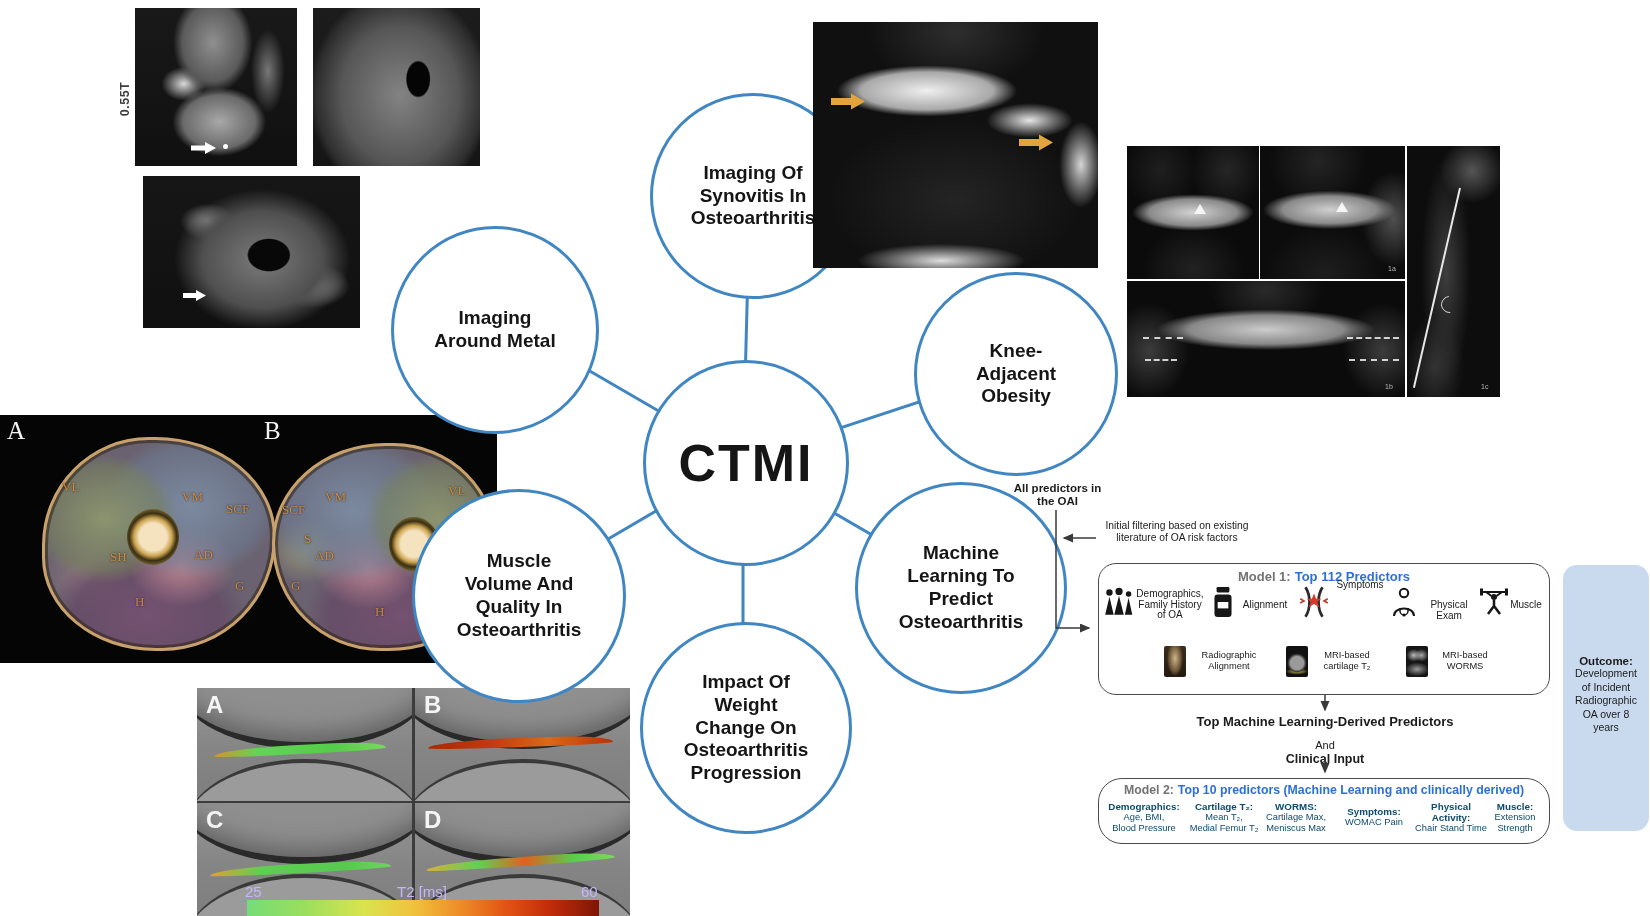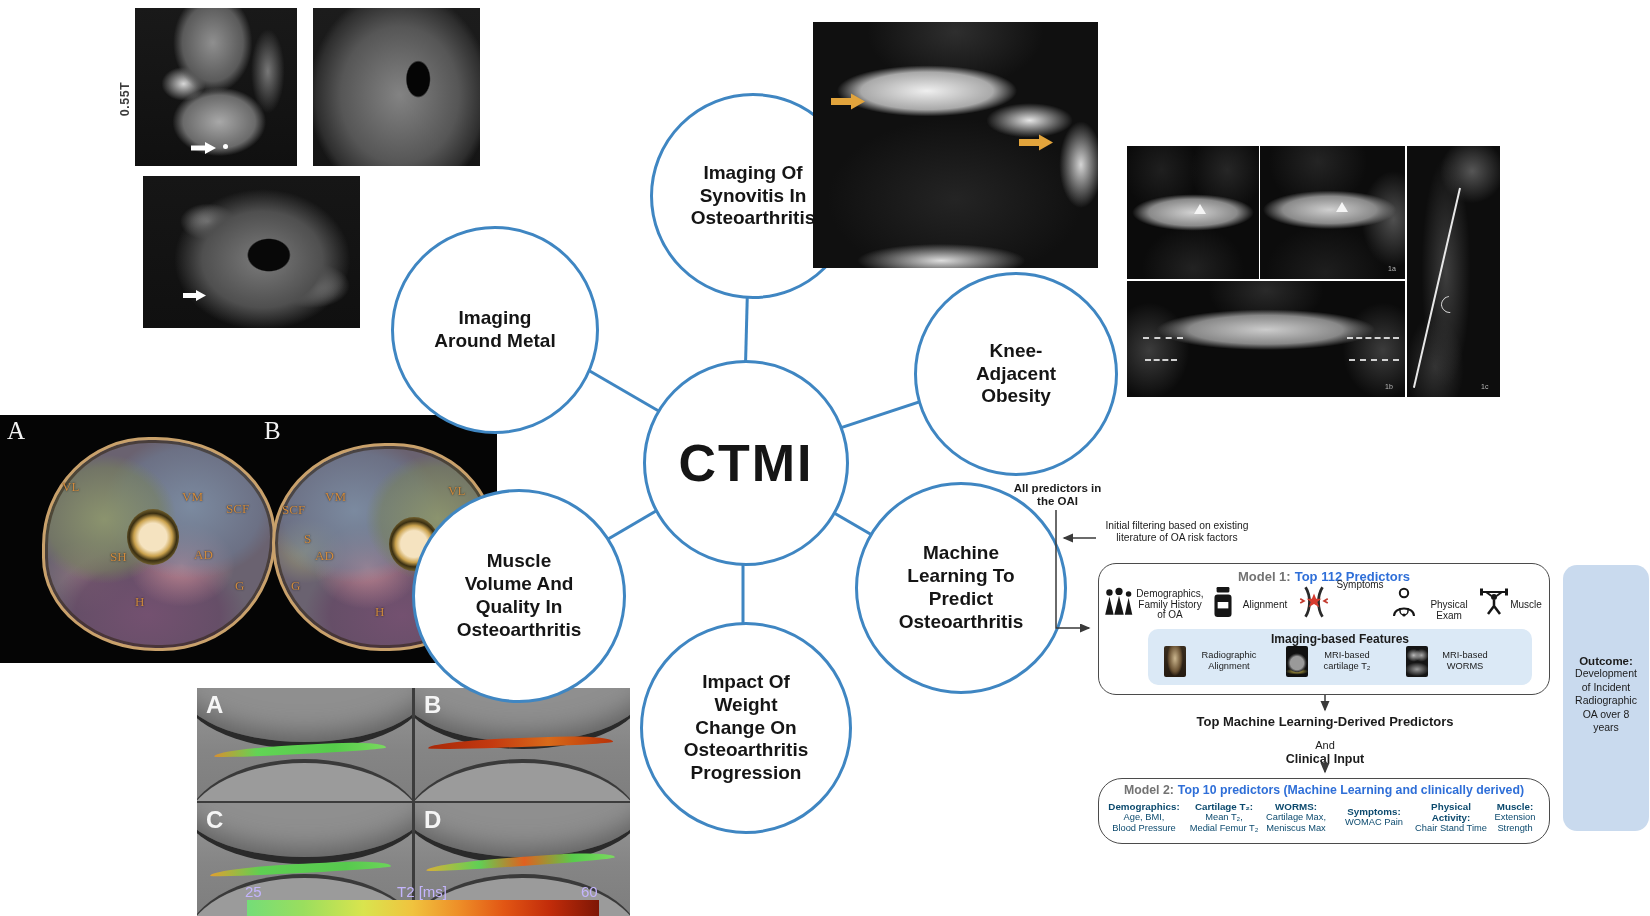--- a/index.html
+++ b/index.html
@@ -326,23 +326,20 @@
   <svg class="pred-icon" style="left:1479px; top:586px;" width="30" height="32" viewBox="0 0 30 30">
     <line x1="2" y1="5" x2="28" y2="5" stroke="#161616" stroke-width="2"></line>
     <rect x="1" y="1.5" width="3" height="7" fill="#161616"></rect>
       <rect x="26" y="1.5" width="3" height="7" fill="#161616"></rect>
     <circle cx="15" cy="10" r="3" fill="#161616"></circle>
     <path d="M7 5 L12.5 9 M23 5 L17.5 9" stroke="#161616" stroke-width="2"></path>
     <path d="M15 13 L15 19 M15 19 L9 27 M15 19 L21 27" stroke="#161616" stroke-width="2.5" fill="none"></path>
   </svg>
   <div class="pred-label" style="left:1506px; top:600px; width:40px;">Muscle</div>
 
-  <div class="subbox" style="left:1148px; top:629px; width:384px; height:56px;">
-    <div style="text-align:center; padding-top:3px; font-weight:700; font-size:12px; color:#1b1b1b;">Imaging-based Features</div>
-  </div>
   <div class="thumb" style="left:1164px; top:646px;
        background:radial-gradient(10px 22px at 50% 40%, #cbb68e, #6a5233 60%, transparent 80%), linear-gradient(#3a2d1e,#241a10);"></div>
   <div class="feat-label" style="left:1190px; top:650px; width:78px;">Radiographic
 Alignment</div>
   <div class="thumb" style="left:1286px; top:646px;
        background:radial-gradient(circle 11px at 50% 55%, #9a9a9a 60%, #3a3a3a 78%, transparent 90%), radial-gradient(14px 4px at 50% 82%, #d8c24a, transparent 80%), #111;"></div>
   <div class="feat-label" style="left:1312px; top:650px; width:70px;">MRI-based
 cartilage T₂</div>
   <div class="thumb" style="left:1406px; top:646px;
        background:radial-gradient(9px 8px at 35% 30%, #bbb, transparent 80%), radial-gradient(9px 8px at 70% 30%, #aaa, transparent 80%), radial-gradient(14px 8px at 50% 75%, #999, transparent 85%), #151515;"></div>

